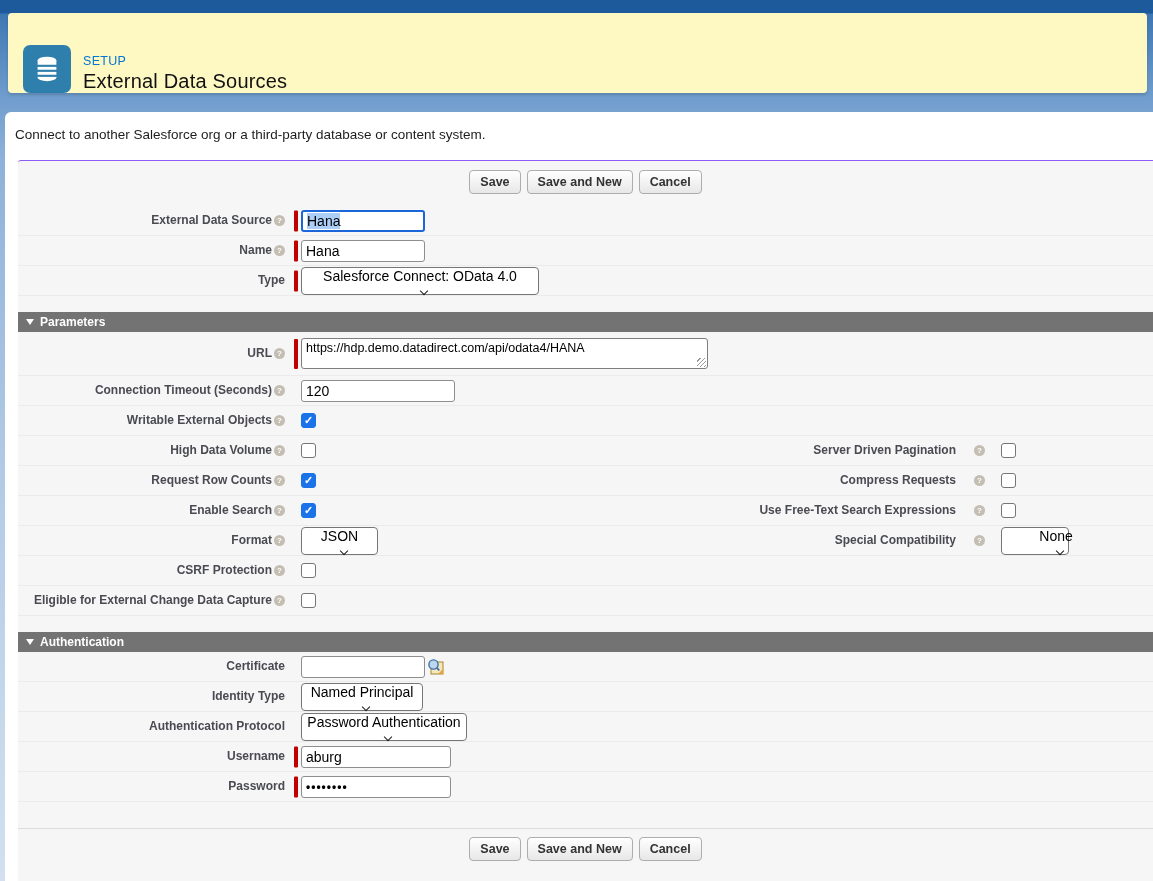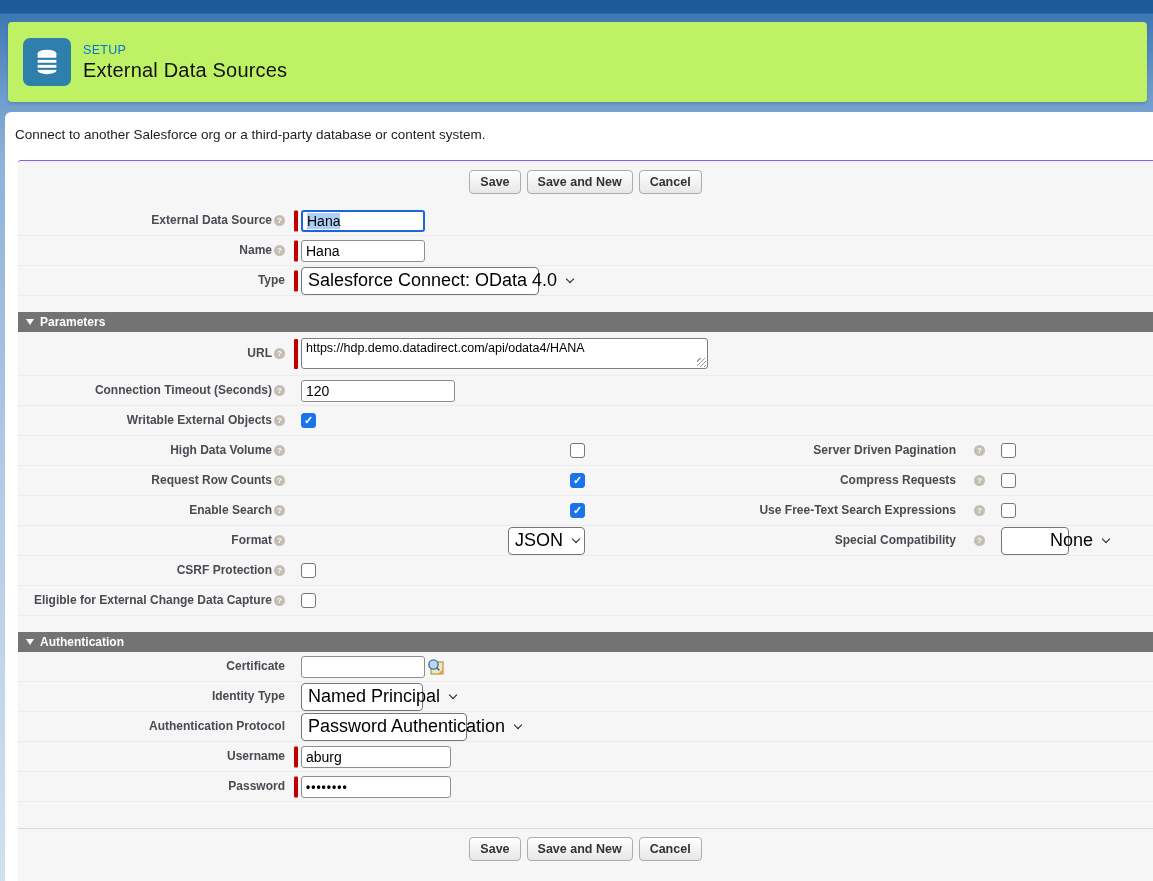--- a/index.html
+++ b/index.html
@@ -7,23 +7,23 @@
   body {
     font-family: "Liberation Sans", sans-serif;
     background: linear-gradient(180deg, #1D5A9C 0px, #1D5A9C 13px, #3D77B3 14px,
                 #6E9CCC 95px, #8FB2DA 160px, #B5CCE6 500px, #D2E0F0 881px);
     position: relative;
   }
 
   
   .header-card {
     position: absolute; left: 8px; right: 6px; top: 13px; height: 80px;
-    background: #bef264; border-radius: 4px;
+    background: #fef9c3; border-radius: 4px;
     box-shadow: 0 2px 3px rgba(0,0,0,.15);
-    display: flex; align-items: center; padding-left: 15px; margin-top: 9px;
+    display: flex; align-items: flex-end; padding-left: 15px;
   }
   .icon-tile {
     width: 48px; height: 48px; border-radius: 7px; background: #2E7FAC;
     display: flex; align-items: center; justify-content: center; flex: none;
   }
   .header-text { margin-left: 12px; display: flex; flex-direction: column; gap: 2px; }
   .setup-label { font-size: 12.5px; color: #0176D3; letter-spacing: .3px; }
   .page-title { font-size: 20px; font-weight: 400; color: #121212; letter-spacing: .2px; }
 
   
@@ -44,21 +44,21 @@
   .btn {
     font-family: "Liberation Sans", sans-serif;
     font-size: 12.5px; font-weight: 700; color: #333;
     background: linear-gradient(#FFFFFF, #E7E7E8);
     border: 1px solid #ADADAD; border-radius: 4px;
     padding: 4px 10px; cursor: pointer;
   }
 
   .row { display: flex; align-items: center; min-height: 30px; border-bottom: 1px solid #EBEBEB; }
   .row.tall { min-height: 44px; }
-  .lhalf { display: flex; align-items: center; width: 567px; flex: none; justify-content: space-between; }
+  .lhalf { display: flex; align-items: center; width: 567px; flex: none; }
   .rhalf { display: flex; align-items: center; flex: 1; }
   .label-cell {
     width: 267px; flex: none; display: flex; justify-content: flex-end;
     align-items: center; text-align: right;
   }
   .rlabel-cell {
     width: 400px; flex: none; display: flex; justify-content: flex-end;
     align-items: center; text-align: right; gap: 16px;
   }
   .flabel { font-size: 12px; font-weight: 700; color: #4A4B52; line-height: 1.2; }
@@ -91,21 +91,21 @@
   }
   .resize-handle {
     position: absolute; right: 1px; bottom: 1px; width: 9px; height: 9px;
     background: repeating-linear-gradient(135deg, transparent 0 2px, #9a9a9a 2px 3px);
     cursor: nwse-resize;
   }
 
   .selectbox {
     height: 28px; background: #fff; border: 1px solid #767676; border-radius: 4px;
     display: flex; align-items: center; justify-content: space-between;
-    font-size: 18px; color: #000; padding: 0 6px; cursor: pointer; white-space: nowrap;
+    font-size: 14px; color: #000; padding: 0 6px; cursor: pointer; white-space: nowrap; flex-direction: column;
   }
   .chev {
     width: 6px; height: 6px; border-right: 1.8px solid #1a1a1a;
     border-bottom: 1.8px solid #1a1a1a; transform: rotate(45deg);
     margin: -3px 2px 0 10px; flex: none;
   }
   .sel-type { width: 238px; }
   .sel-format { width: 77px; }
   .sel-compat { width: 68px; padding-left: 48px; }
   .sel-idtype { width: 122px; }

